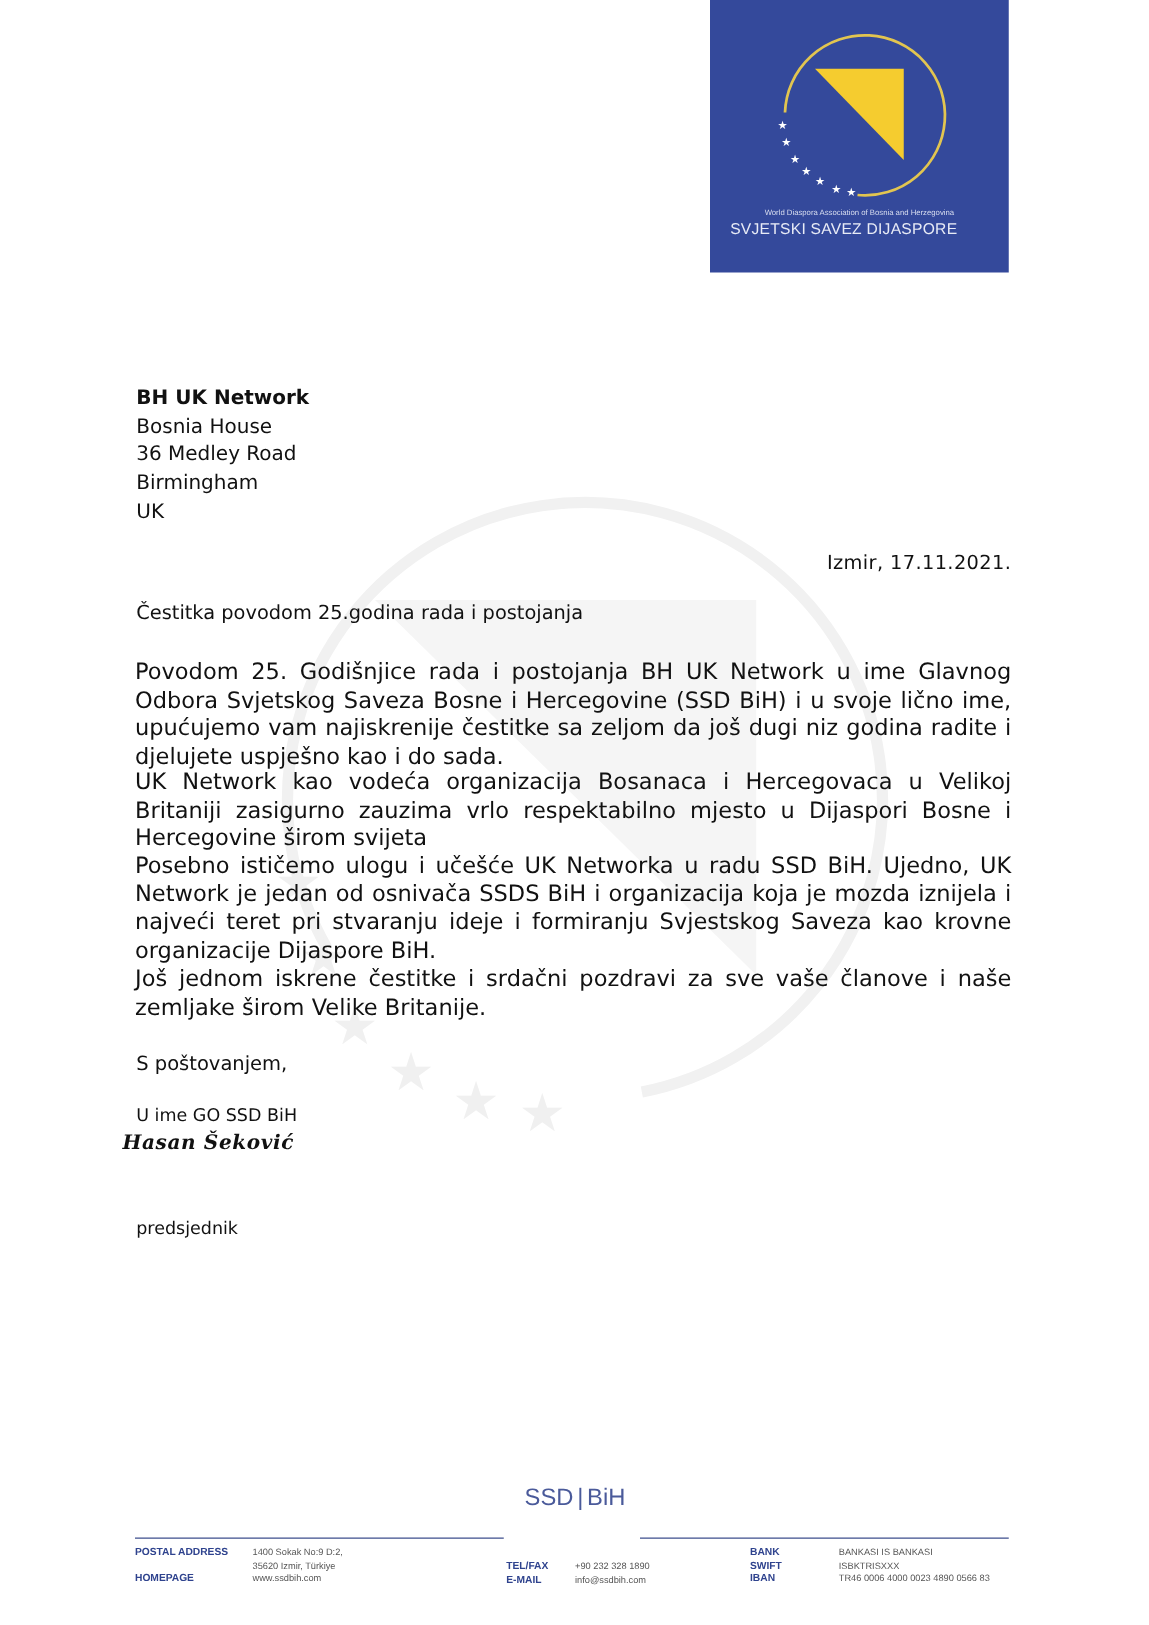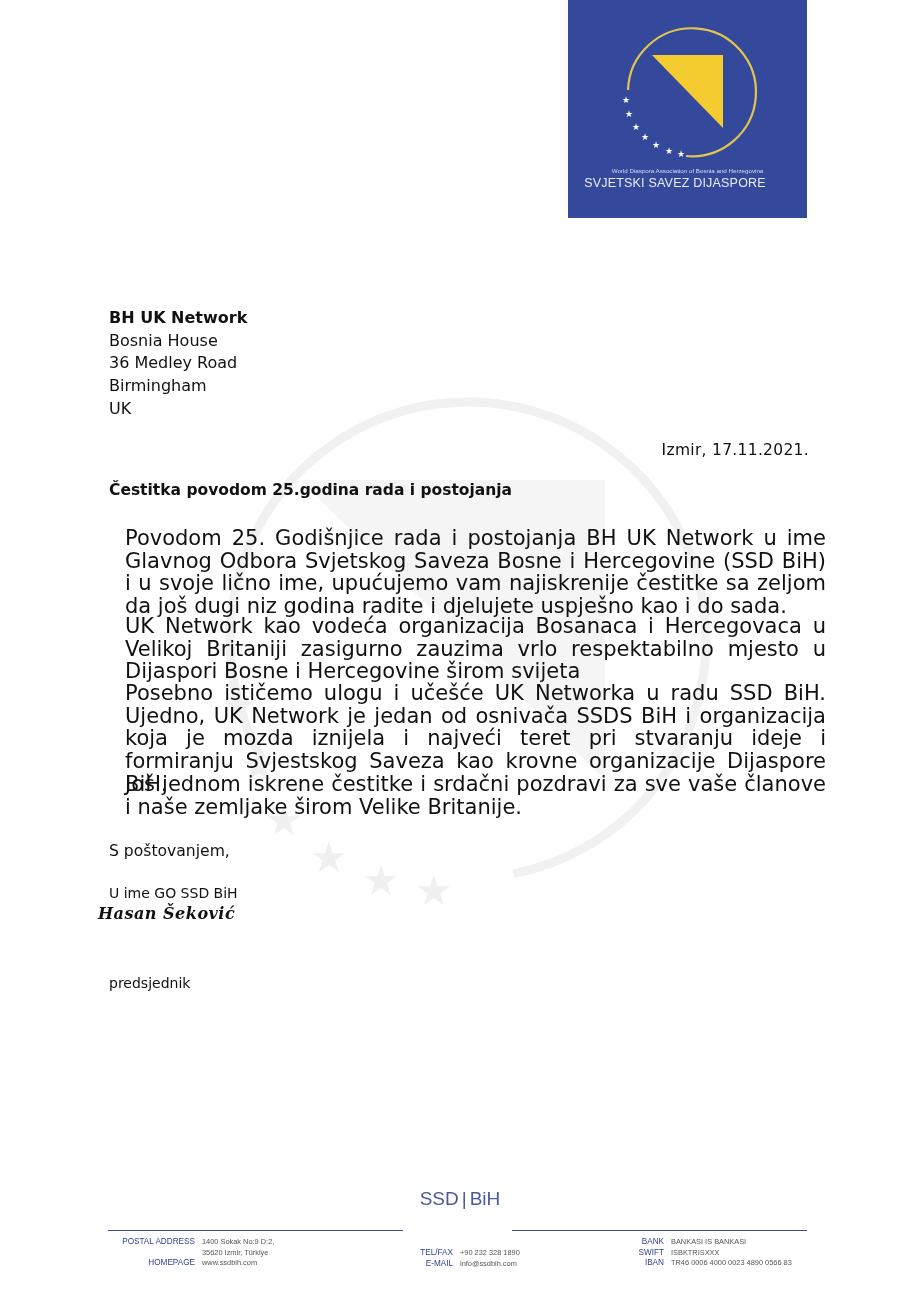--- a/index.html
+++ b/index.html
@@ -18,39 +18,39 @@
   }
   .logo-title {
     position: absolute; left: 0; width: 214px; top: 176px; text-align: center;
     color: #e8ebf6; font-family: "Liberation Sans", sans-serif; font-size: 12.5px; letter-spacing: 0.2px;
   }
   .watermark { position: absolute; left: 0; top: 0; pointer-events: none; }
 
   .recipient { position: absolute; left: 109px; top: 307px; font-size: 16px; line-height: 22.7px; }
   .recipient .name { font-weight: bold; }
   .date { position: absolute; right: 110px; top: 441px; font-size: 15.5px; font-family: "DejaVu Sans", sans-serif; letter-spacing: 0.3px; }
-  .subject { position: absolute; left: 109px; top: 481px; font-size: 15.5px; font-weight: bold; }
-  .body-text { position: absolute; left: 125px; width: 701px; font-size: 21px; line-height: 22.7px; text-align: justify; }
+  .subject { position: absolute; left: 109px; top: 481px; font-size: 15.5px; font-weight: normal; }
+  .body-text { position: absolute; left: 108px; width: 701px; font-size: 18px; line-height: 22.7px; text-align: justify; }
   #p1 { top: 527px; }
   #p2 { top: 615px; }
   #p3 { top: 682px; }
   #p4 { top: 773px; }
   .closing { position: absolute; left: 109px; top: 842px; font-size: 15.6px; }
   .sig-org { position: absolute; left: 109px; top: 885px; font-size: 14px; }
   .sig-name { position: absolute; left: 98px; top: 904px; font-size: 16px; font-family: "DejaVu Serif", serif; font-weight: bold; font-style: italic; letter-spacing: 0.5px; }
   .sig-role { position: absolute; left: 109px; top: 929px; font-size: 14px; margin-top: 46px; }
 
   .footer-line { position: absolute; top: 1230px; height: 1px; background: #3e4f8d; }
   .footer-brand {
     position: absolute; left: 410px; width: 100px; top: 1188px; text-align: center;
     color: #4a5a9a; font-family: "Liberation Sans", sans-serif; font-size: 19px; white-space: nowrap;
   }
   .footer-brand .sep { color: #4a5a9a; padding: 0 3px; }
   .f-block { position: absolute; font-family: "Liberation Sans", sans-serif; font-size: 7.4px; line-height: 10.5px; color: #555; }
-  .f-label { color: #2f438e; font-weight: normal; font-size: 8.2px; text-align: right; display: inline-block; }
+  .f-label { color: #2f438e; font-weight: bold; font-size: 8.2px; display: inline-block; }
   .f-row { white-space: nowrap; }
   .f-val { display: inline-block; margin-left: 7px; }
   #f-left { left: 108px; top: 1237px; }
   #f-left .f-label { width: 87px; }
   #f-mid { left: 405px; top: 1248px; }
   #f-mid .f-label { width: 48px; }
   #f-right { left: 600px; top: 1237px; }
   #f-right .f-label { width: 64px; }
   .f-cont { padding-left: 94px; }
 </style>

